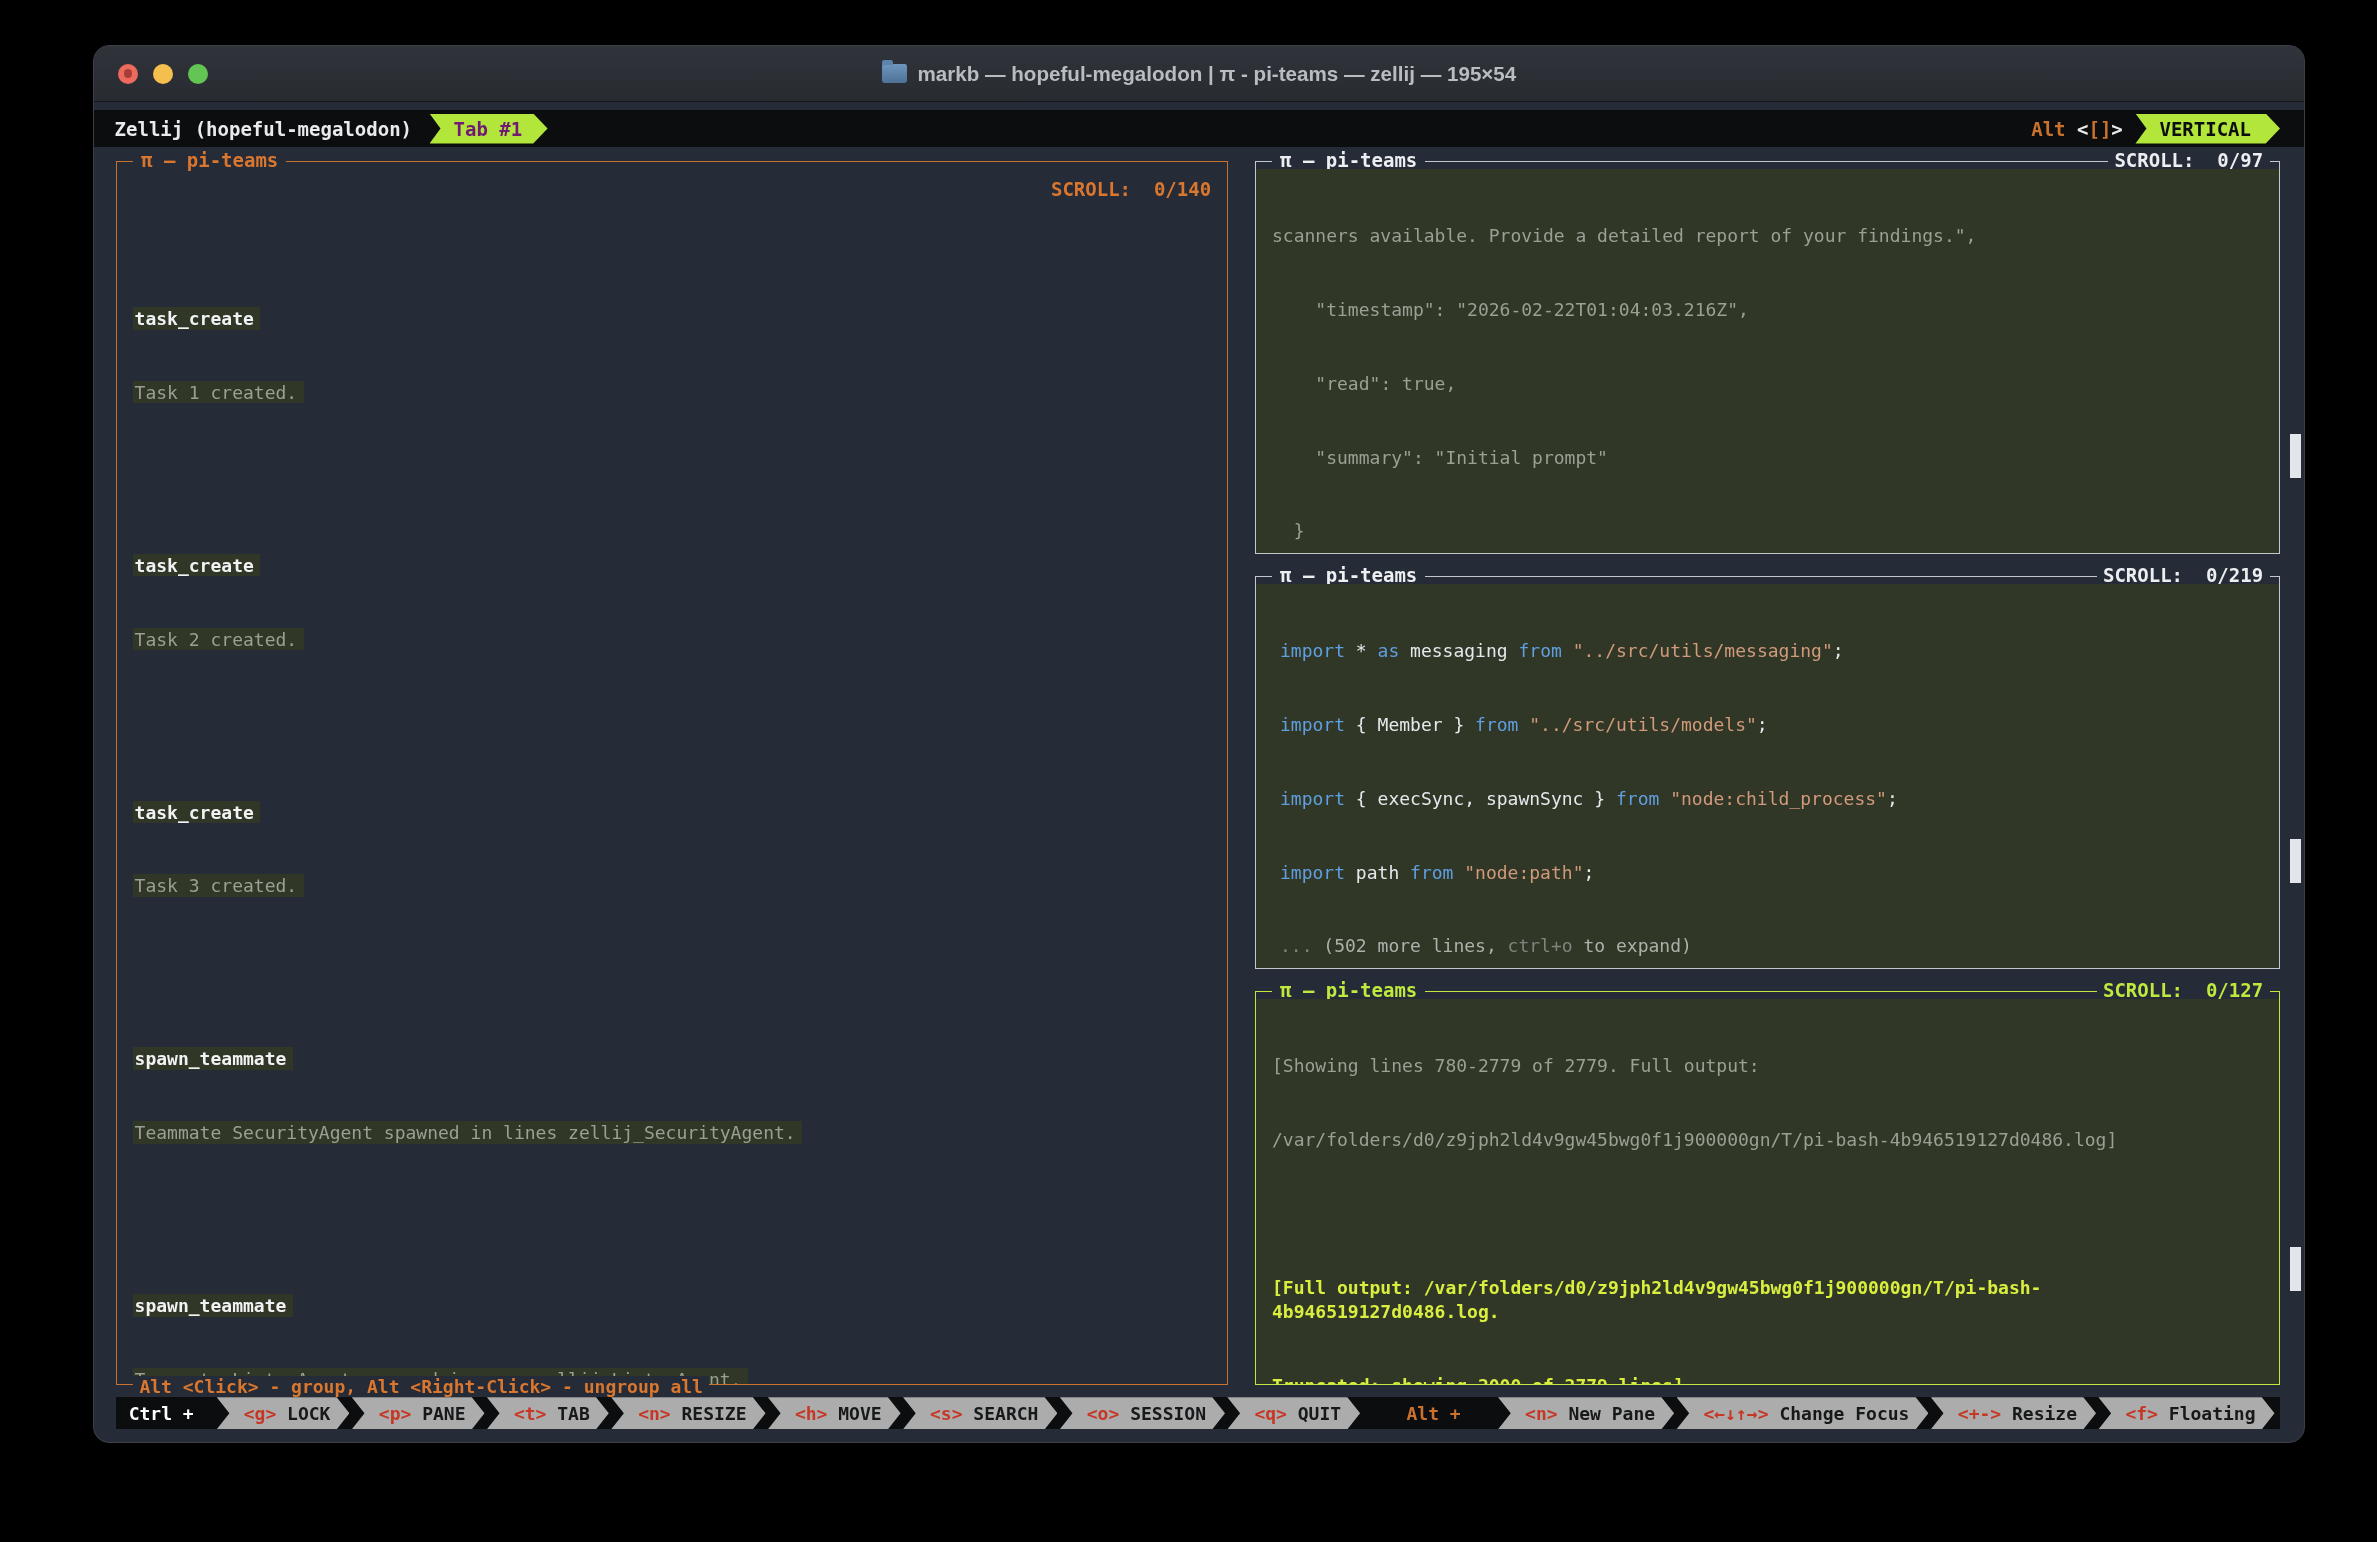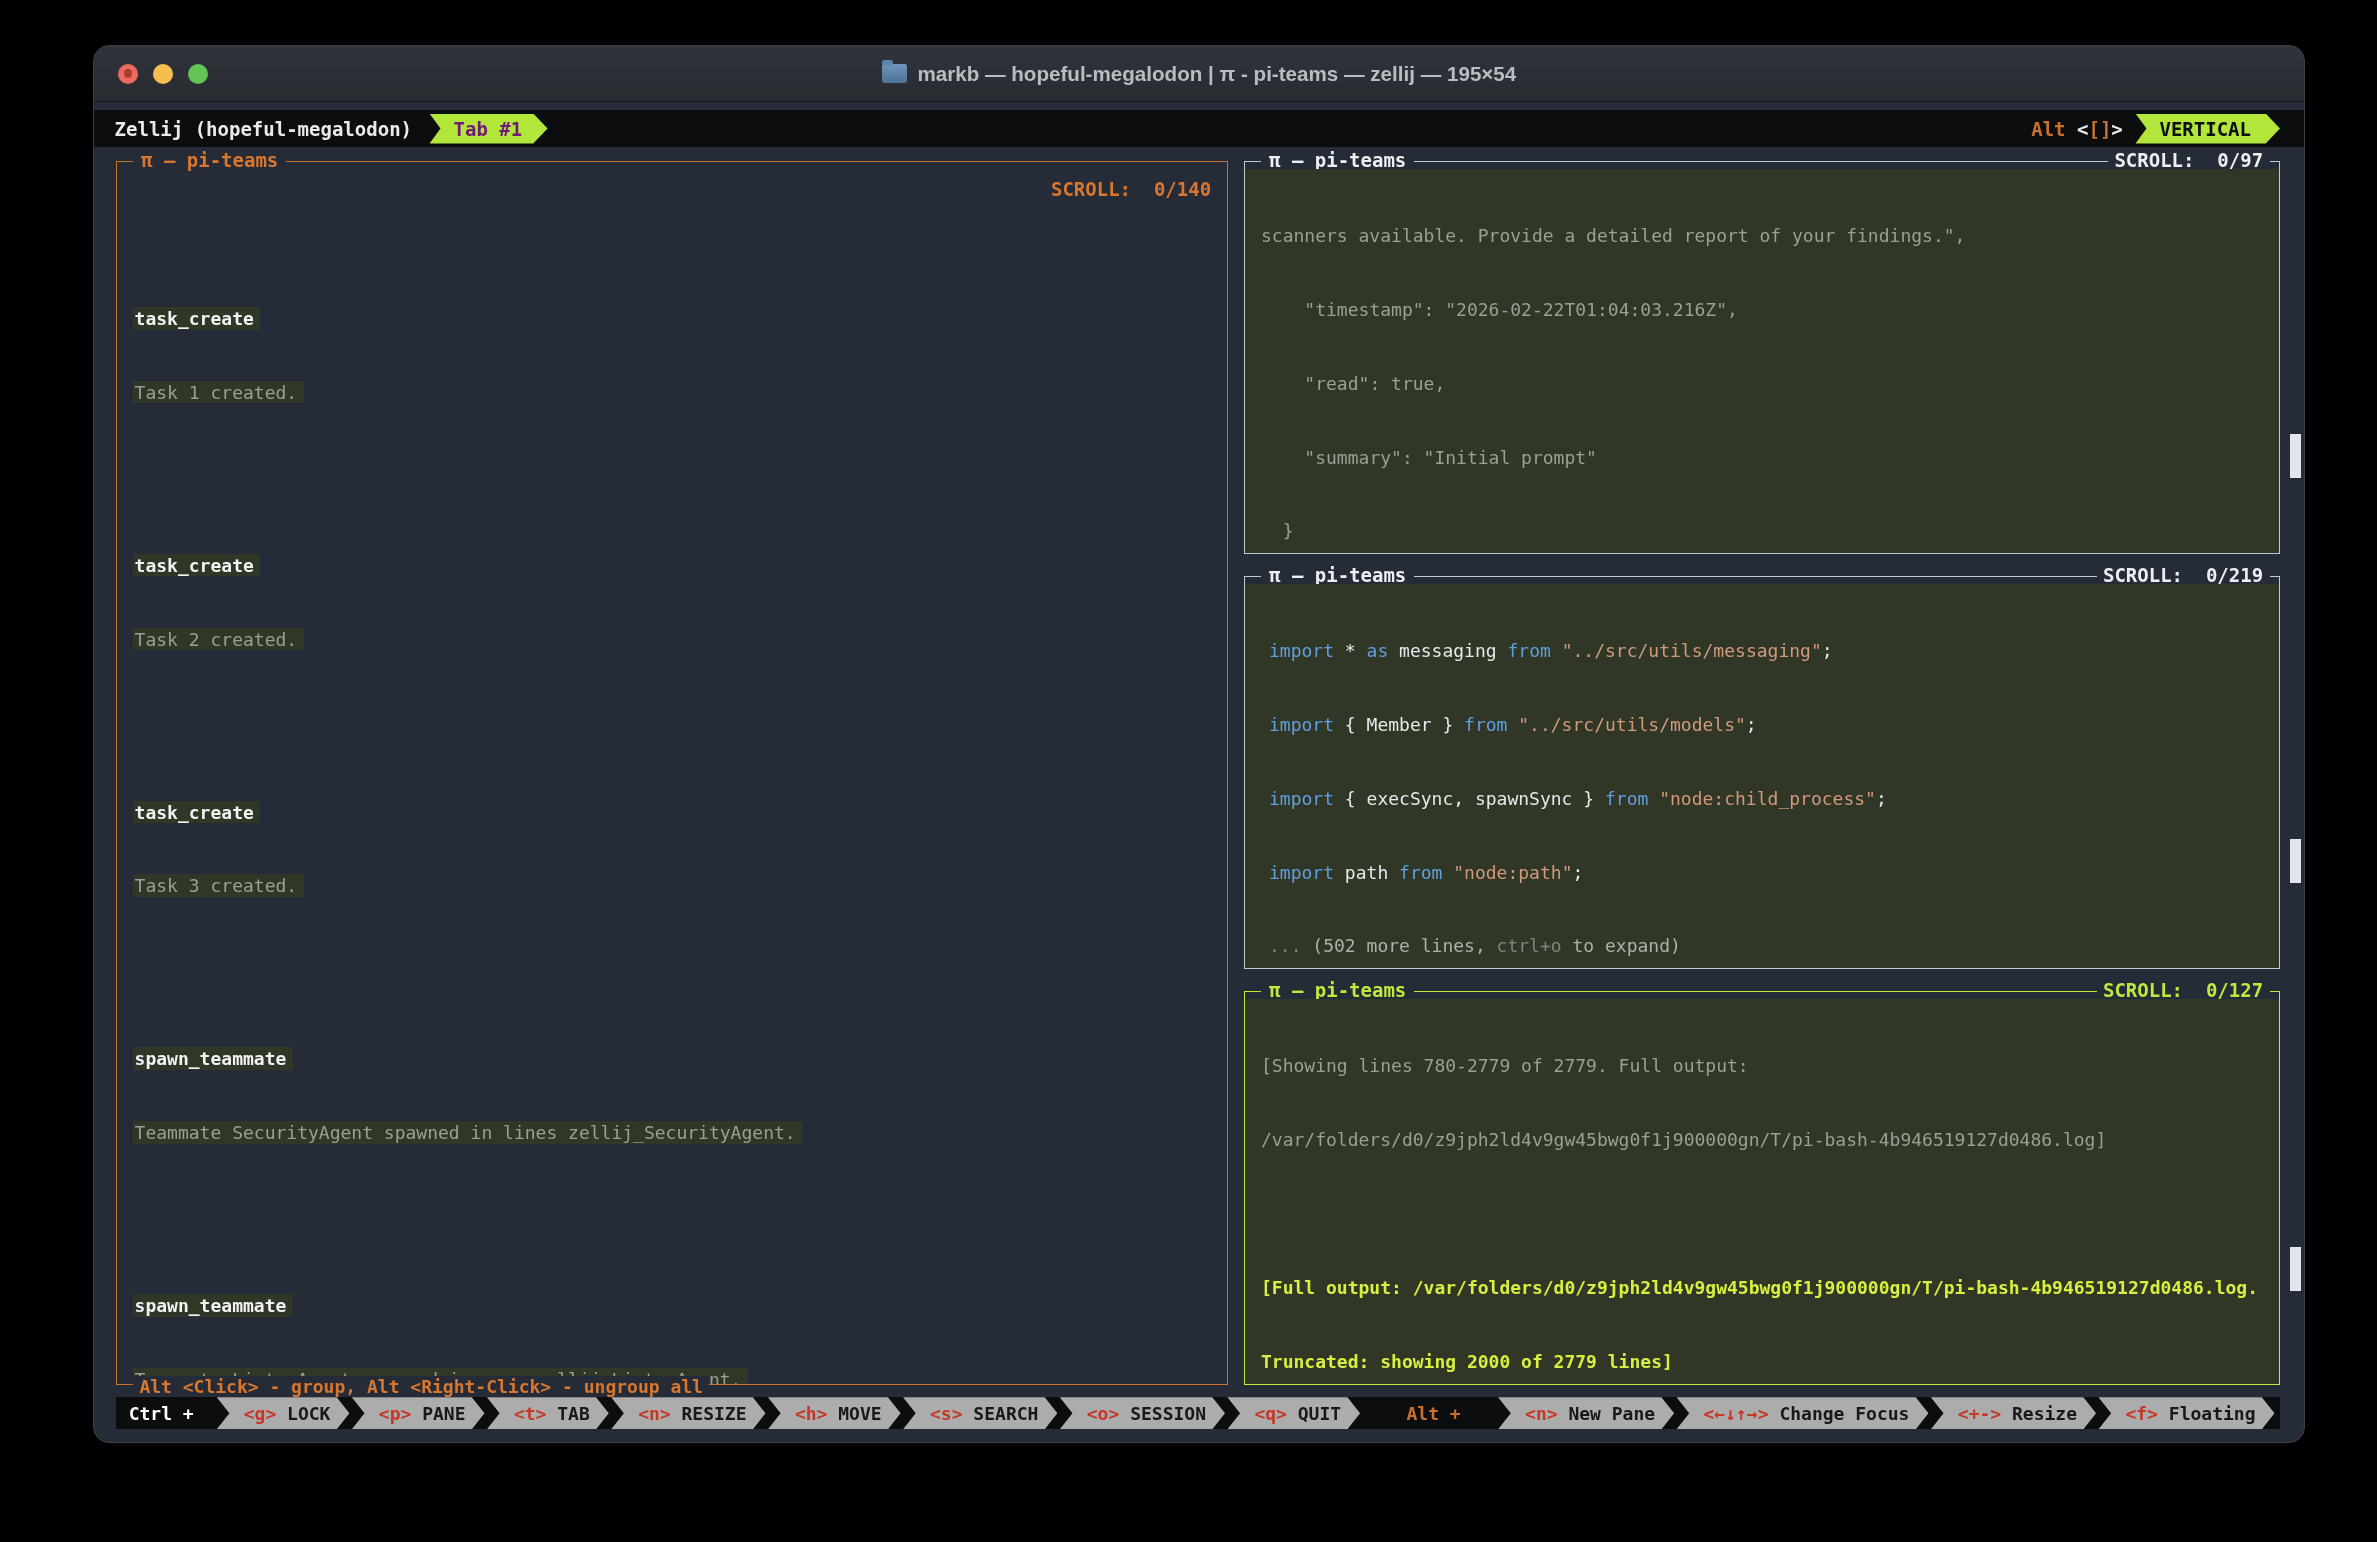--- a/index.html
+++ b/index.html
@@ -33,21 +33,21 @@
   .tabshape { background:#b2e63a; color:#701a75; height:30px; line-height:30px; padding:0 25.4px 0 24px;
               clip-path:polygon(0 0, calc(100% - 14.3px) 0, 100% 50%, calc(100% - 14.3px) 100%, 0 100%, 11px 50%);
               white-space:pre; }
   .modehint { margin-left:auto; white-space:pre; }
   .modehint .o { color:#c9722e; } .modehint .w { color:#e8eaec; }
   .vbadge { margin-left:12.7px; background:#b2e63a; color:#0c0d0f; height:30px; line-height:30px;
             padding:0 29px 0 24px; white-space:pre;
             clip-path:polygon(11px 50%, 0 0, calc(100% - 14.3px) 0, 100% 50%, calc(100% - 14.3px) 100%, 0 100%); }
 
   
-  .main { flex:1; min-height:0; display:flex; gap:16px; padding:14.3px 24px 8px 22px; position:relative; }
+  .main { flex:1; min-height:0; display:flex; gap:27px; padding:14.3px 24px 8px 22px; position:relative; }
   .pane { position:relative; border:1.6px solid #c3c8cd; background:#262b38; }
   .pane.orange { border-color:#c9722e; }
   .pane.green  { border-color:#bfe93c; }
   .pane-label { position:absolute; top:-13.5px; left:16px; background:#262b38; padding:0 8px;
                 font:700 19px "DejaVu Sans Mono", monospace; color:#eceef0; white-space:pre; }
   .pane.orange > .pane-label { color:#d9772e; }
   .pane.green  > .pane-label { color:#bfe93c; }
   .pane-scrolltag { position:absolute; top:-13.5px; right:9.5px; background:#262b38; padding:0 6.4px;
                     font:700 19px "DejaVu Sans Mono", monospace; color:#eceef0; white-space:pre; }
   .pane.orange > .pane-scrolltag { color:#d9772e;margin-top:29px; }

